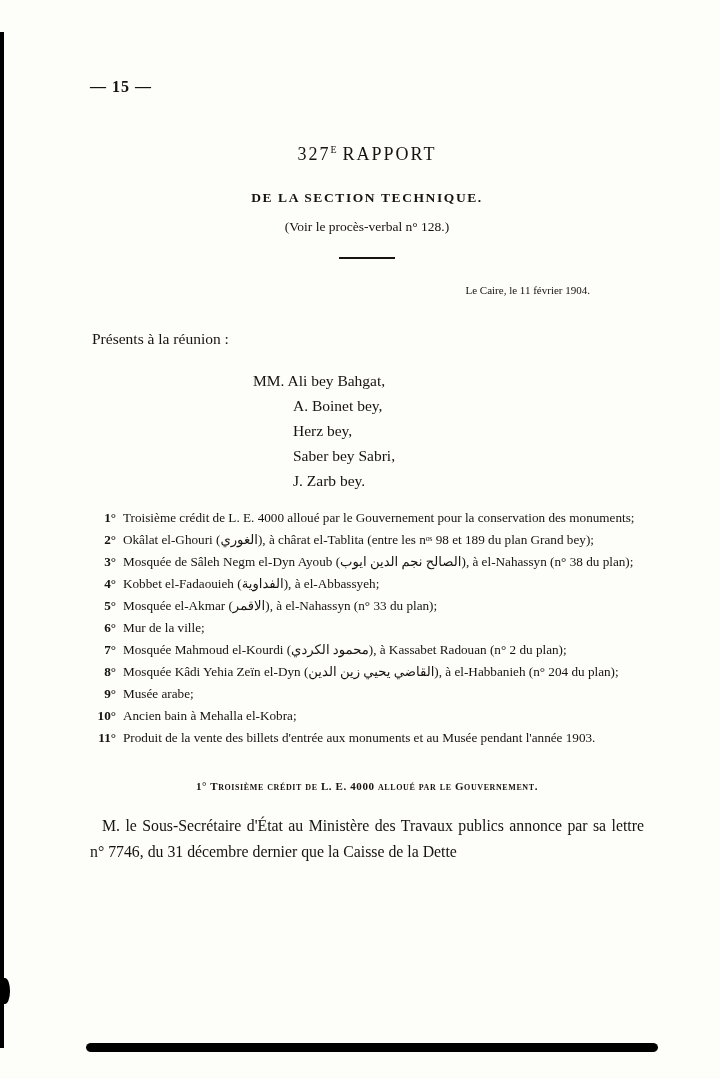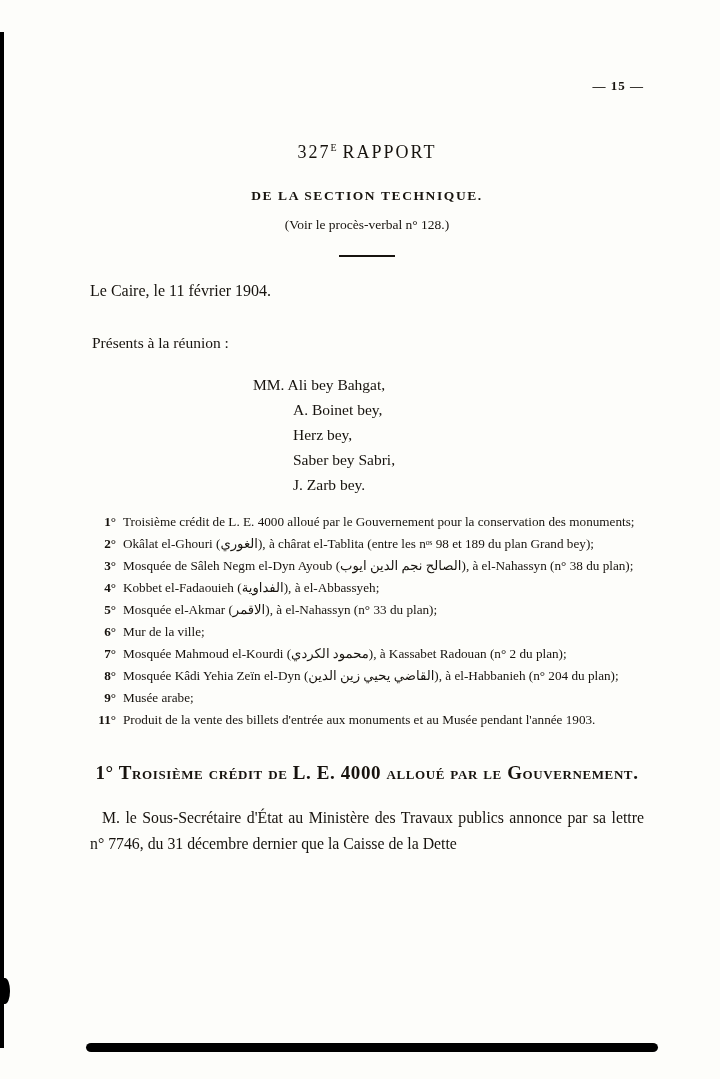--- a/index.html
+++ b/index.html
@@ -10,23 +10,23 @@
     height: 1079px;
     background: #fdfdfa;
     color: #17130e;
     font-family: "Liberation Serif", "DejaVu Serif", serif;
     overflow: hidden;
     margin: 0 auto;
   }
   .content { padding: 78px 76px 0 90px; }
 
   .page-number {
-    text-align: right;
-    font-weight: bold;
-    font-size: 13px;
+    text-align: left;
+    font-weight: bold;
+    font-size: 16px;
     letter-spacing: 1px;
   }
 
   .report-title {
     text-align: center;
     font-weight: normal;
     font-size: 18px;
     letter-spacing: 2px;
     margin-top: 48px;
   }
@@ -51,23 +51,23 @@
   }
 
   .separator {
     width: 56px;
     border: none;
     border-top: 2px solid #17130e;
     margin: 22px auto 0 auto;
   }
 
   .dateline {
-    text-align: left;
+    text-align: right;
     padding-right: 54px;
-    font-size: 16px;
+    font-size: 11px;
     margin-top: 25px;
   }
 
   .attendees-intro {
     font-size: 15.5px;
     margin-top: 34px;
     margin-left: 2px;
   }
 
   .attendees {
@@ -105,21 +105,21 @@
     padding-left: 18px;
     text-indent: -18px;
     text-align: justify;
     flex: 1 1 auto;
   }
 
   .section-heading {
     text-align: center;
     font-variant: small-caps;
     font-weight: bold;
-    font-size: 19px;
+    font-size: 11px;
     letter-spacing: 0.6px;
     margin-top: 32px;
   }
 
   .body-paragraph {
     margin-top: 21px;
     font-size: 15.8px;
     line-height: 1.62;
     text-align: justify;
     text-indent: 12px;
@@ -207,20 +207,24 @@
   </li>
         <li class="sommaire-item">
     <span class="item-num">8°</span>
     <span class="item-text">Mosquée Kâdi Yehia Zeïn el-Dyn (القاضي يحيي زين الدين), à el-Habbanieh (n° 204 du plan);</span>
   </li>
         <li class="sommaire-item">
     <span class="item-num">9°</span>
     <span class="item-text">Musée arabe;</span>
   </li>
         <li class="sommaire-item">
+    <span class="item-num">10°</span>
+    <span class="item-text">Ancien bain à Mehalla el-Kobra;</span>
+  </li>
+        <li class="sommaire-item">
     <span class="item-num">11°</span>
     <span class="item-text">Produit de la vente des billets d'entrée aux monuments et au Musée pendant l'année 1903.</span>
   </li>
       </ol>
 
     <div class="section-heading">1° Troisième crédit de L. E. 4000 alloué par le Gouvernement.</div>
 
     <p class="body-paragraph">M. le Sous-Secrétaire d'État au Ministère des Travaux publics annonce par sa lettre n° 7746, du 31 décembre dernier que la Caisse de la Dette</p>
 
   </div>

